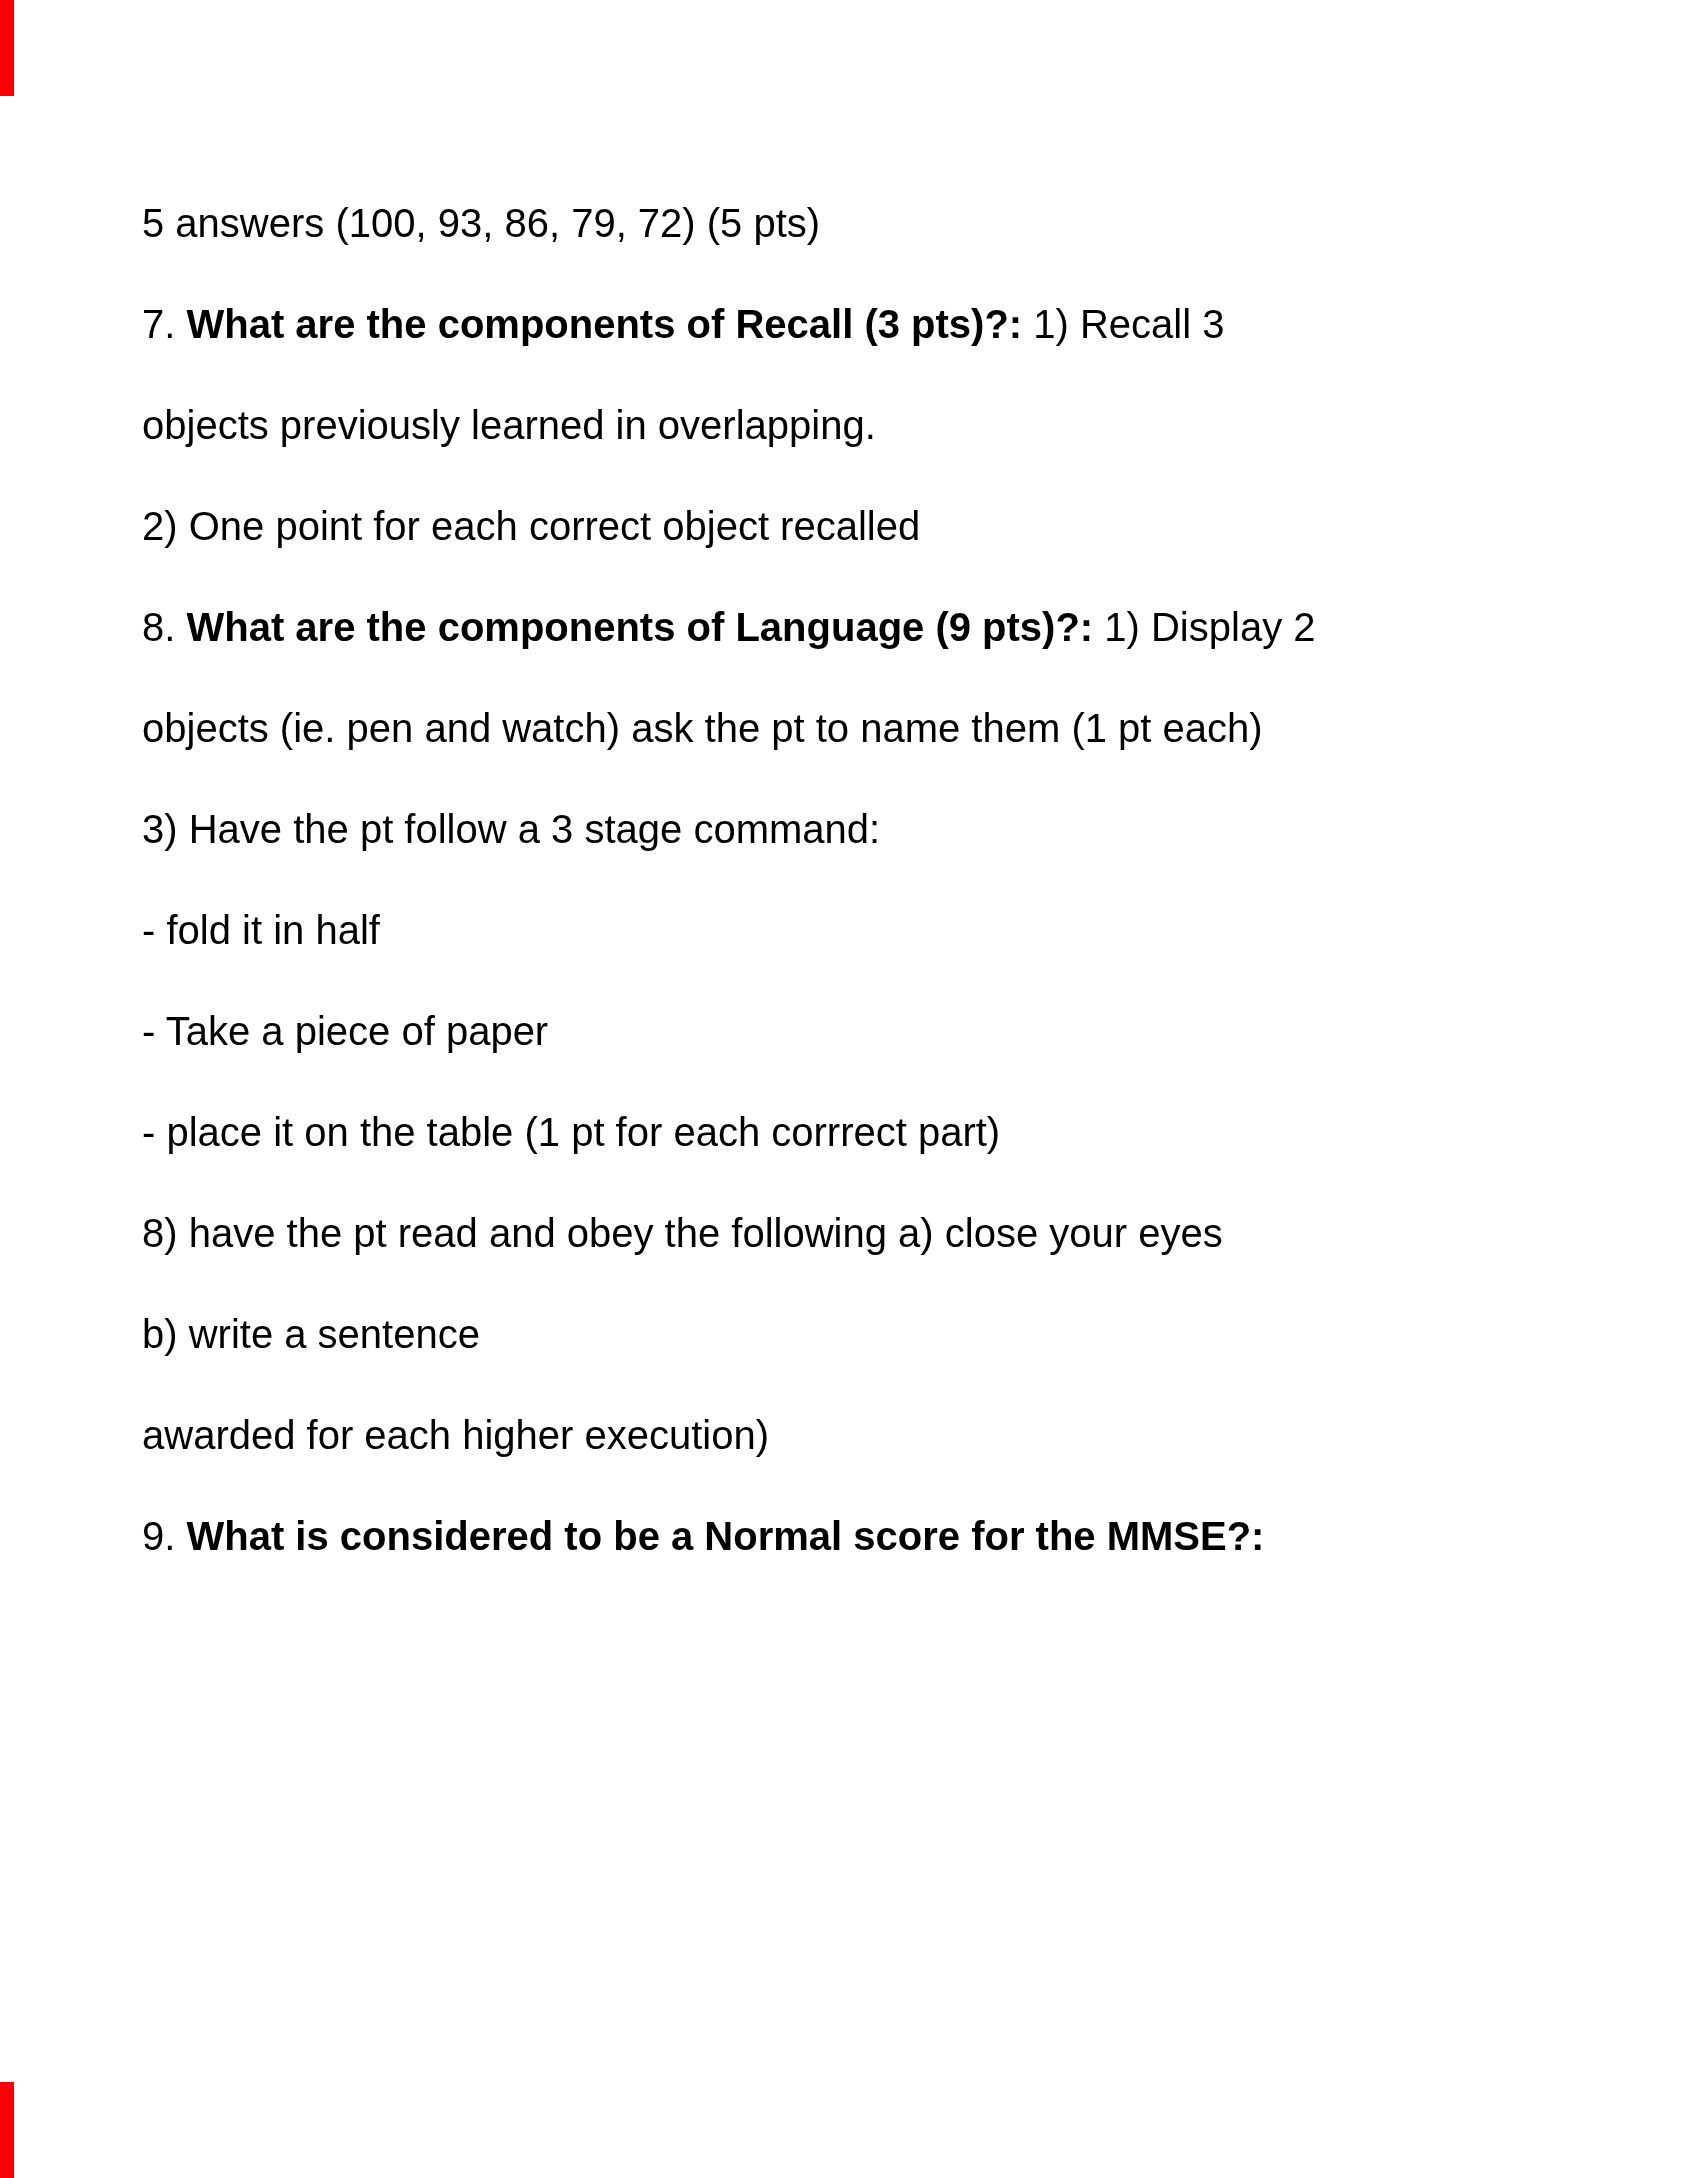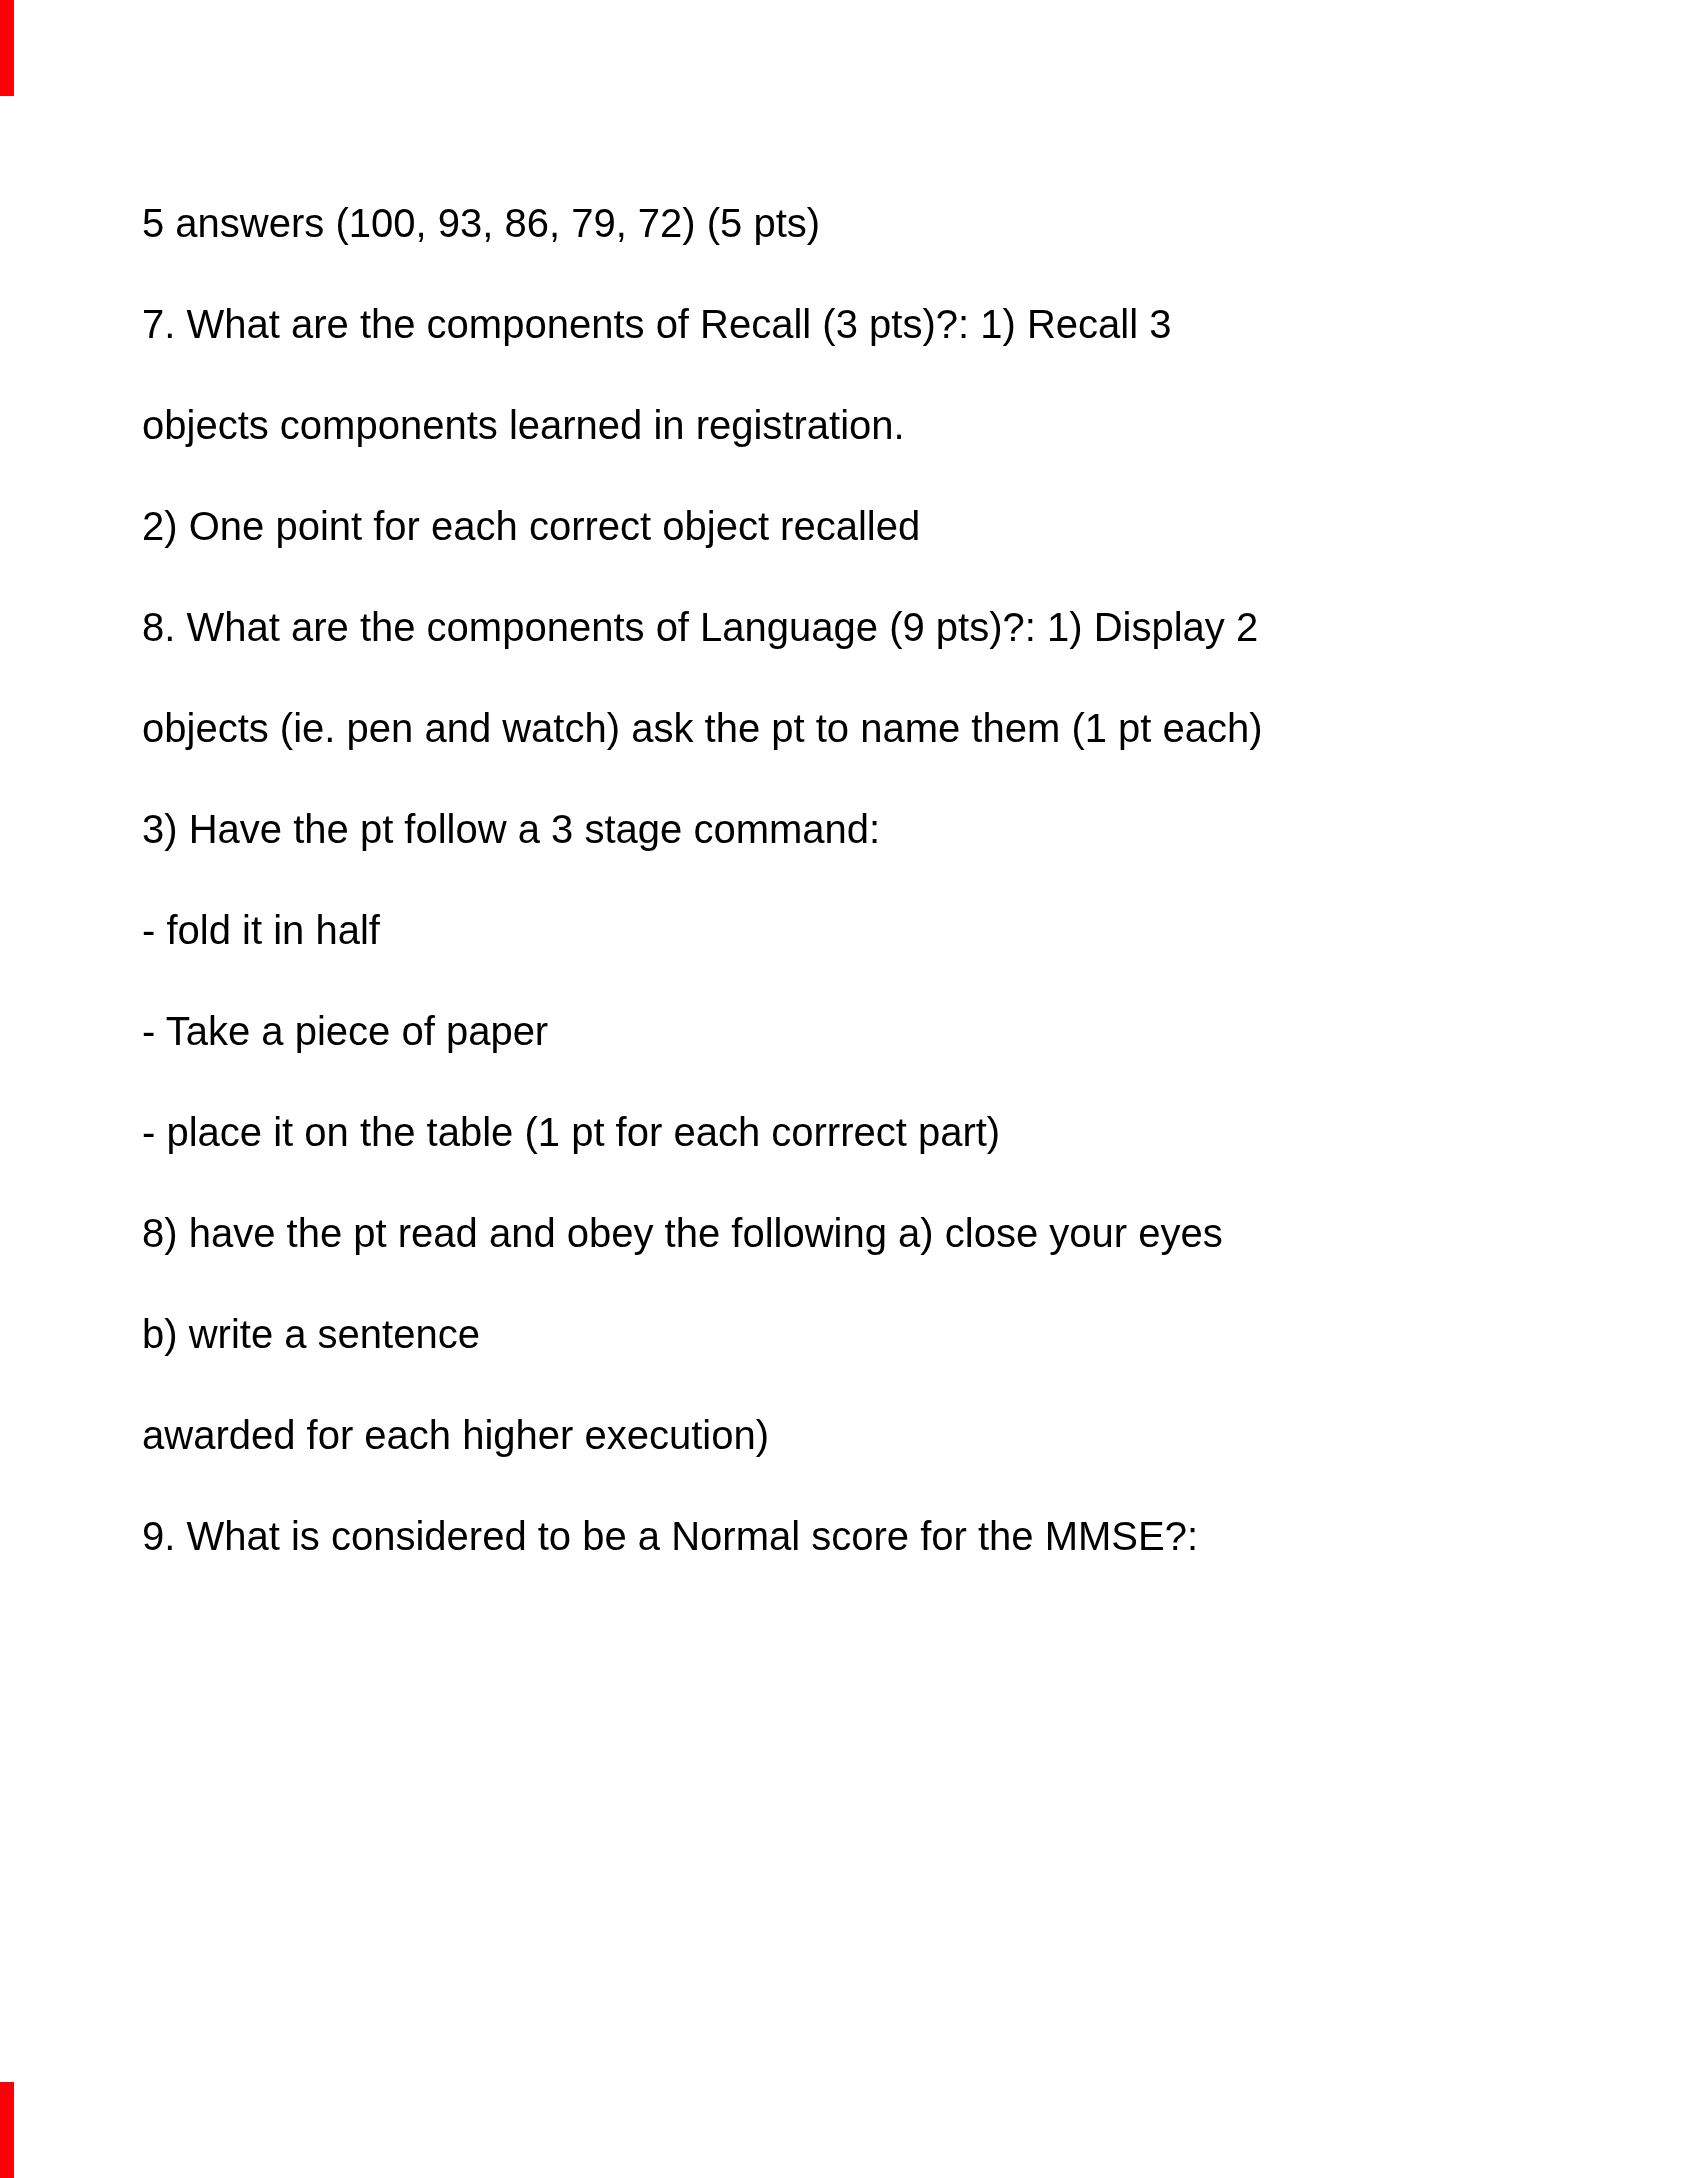--- a/index.html
+++ b/index.html
@@ -31,33 +31,33 @@
     right: 40px;
     color: #000000;
     font-size: 40px;
     line-height: 101px;
     font-weight: 400;
   }
   .line {
     white-space: pre;
   }
   .line .bold {
-    font-weight: 400;
+    font-weight: 700;
   }
 </style>
 </head>
 <body>
 
 <div class="page">
   <div class="edge-marker top" style="background: rgb(251, 0, 7);"></div>
   <div class="edge-marker bottom" style="background: rgb(251, 0, 7);"></div>
   <div class="text-block">
       <div class="line"><span>5 answers (100, 93, 86, 79, 72) (5 pts)</span></div>
       <div class="line"><span>7. </span><span class="bold">What are the components of Recall (3 pts)?:</span><span> 1) Recall 3</span></div>
-      <div class="line"><span>objects components learned in registration.</span></div>
+      <div class="line"><span>objects previously learned in overlapping.</span></div>
       <div class="line"><span>2) One point for each correct object recalled</span></div>
       <div class="line"><span>8. </span><span class="bold">What are the components of Language (9 pts)?:</span><span> 1) Display 2</span></div>
       <div class="line"><span>objects (ie. pen and watch) ask the pt to name them (1 pt each)</span></div>
       <div class="line"><span>3) Have the pt follow a 3 stage command:</span></div>
       <div class="line"><span>- fold it in half</span></div>
       <div class="line"><span>- Take a piece of paper</span></div>
       <div class="line"><span>- place it on the table (1 pt for each corrrect part)</span></div>
       <div class="line"><span>8) have the pt read and obey the following a) close your eyes</span></div>
       <div class="line"><span>b) write a sentence</span></div>
       <div class="line"><span>awarded for each higher execution)</span></div>

